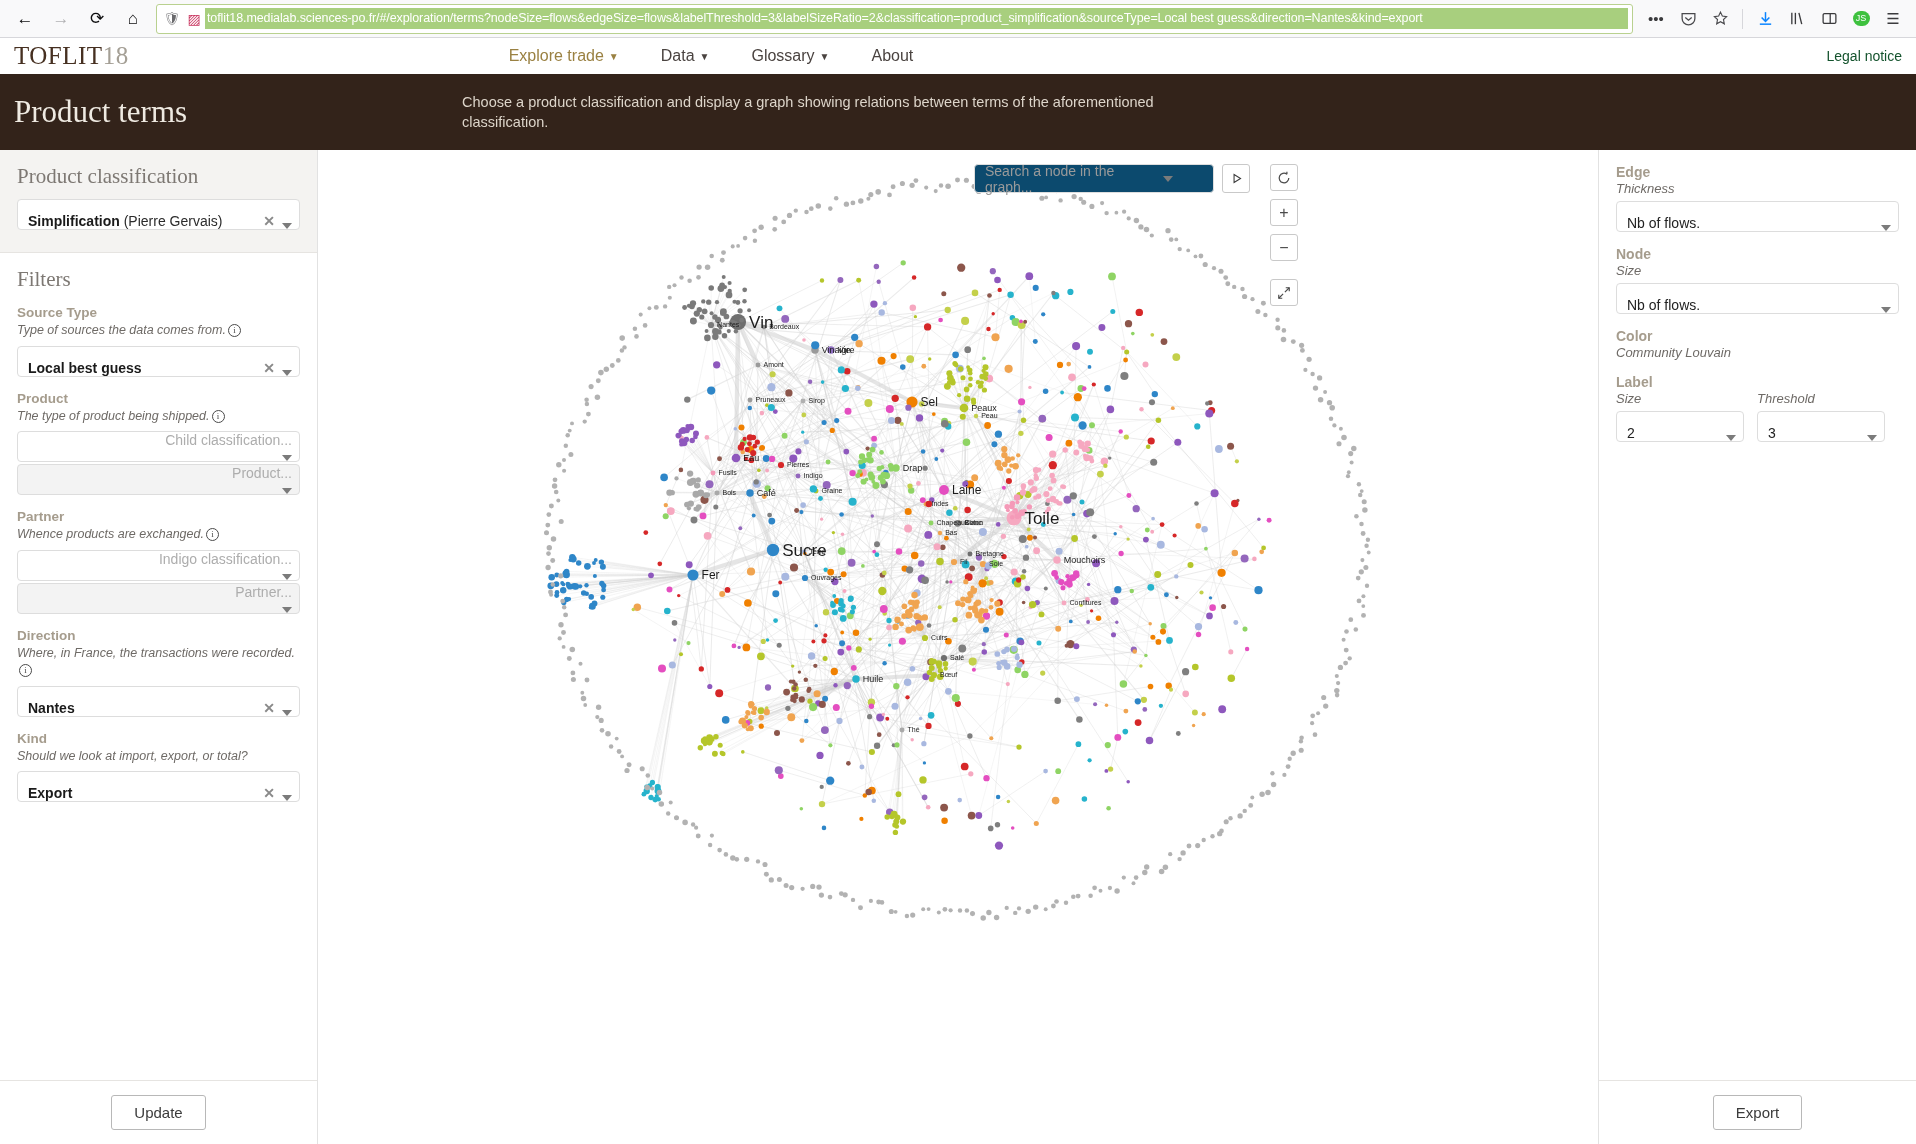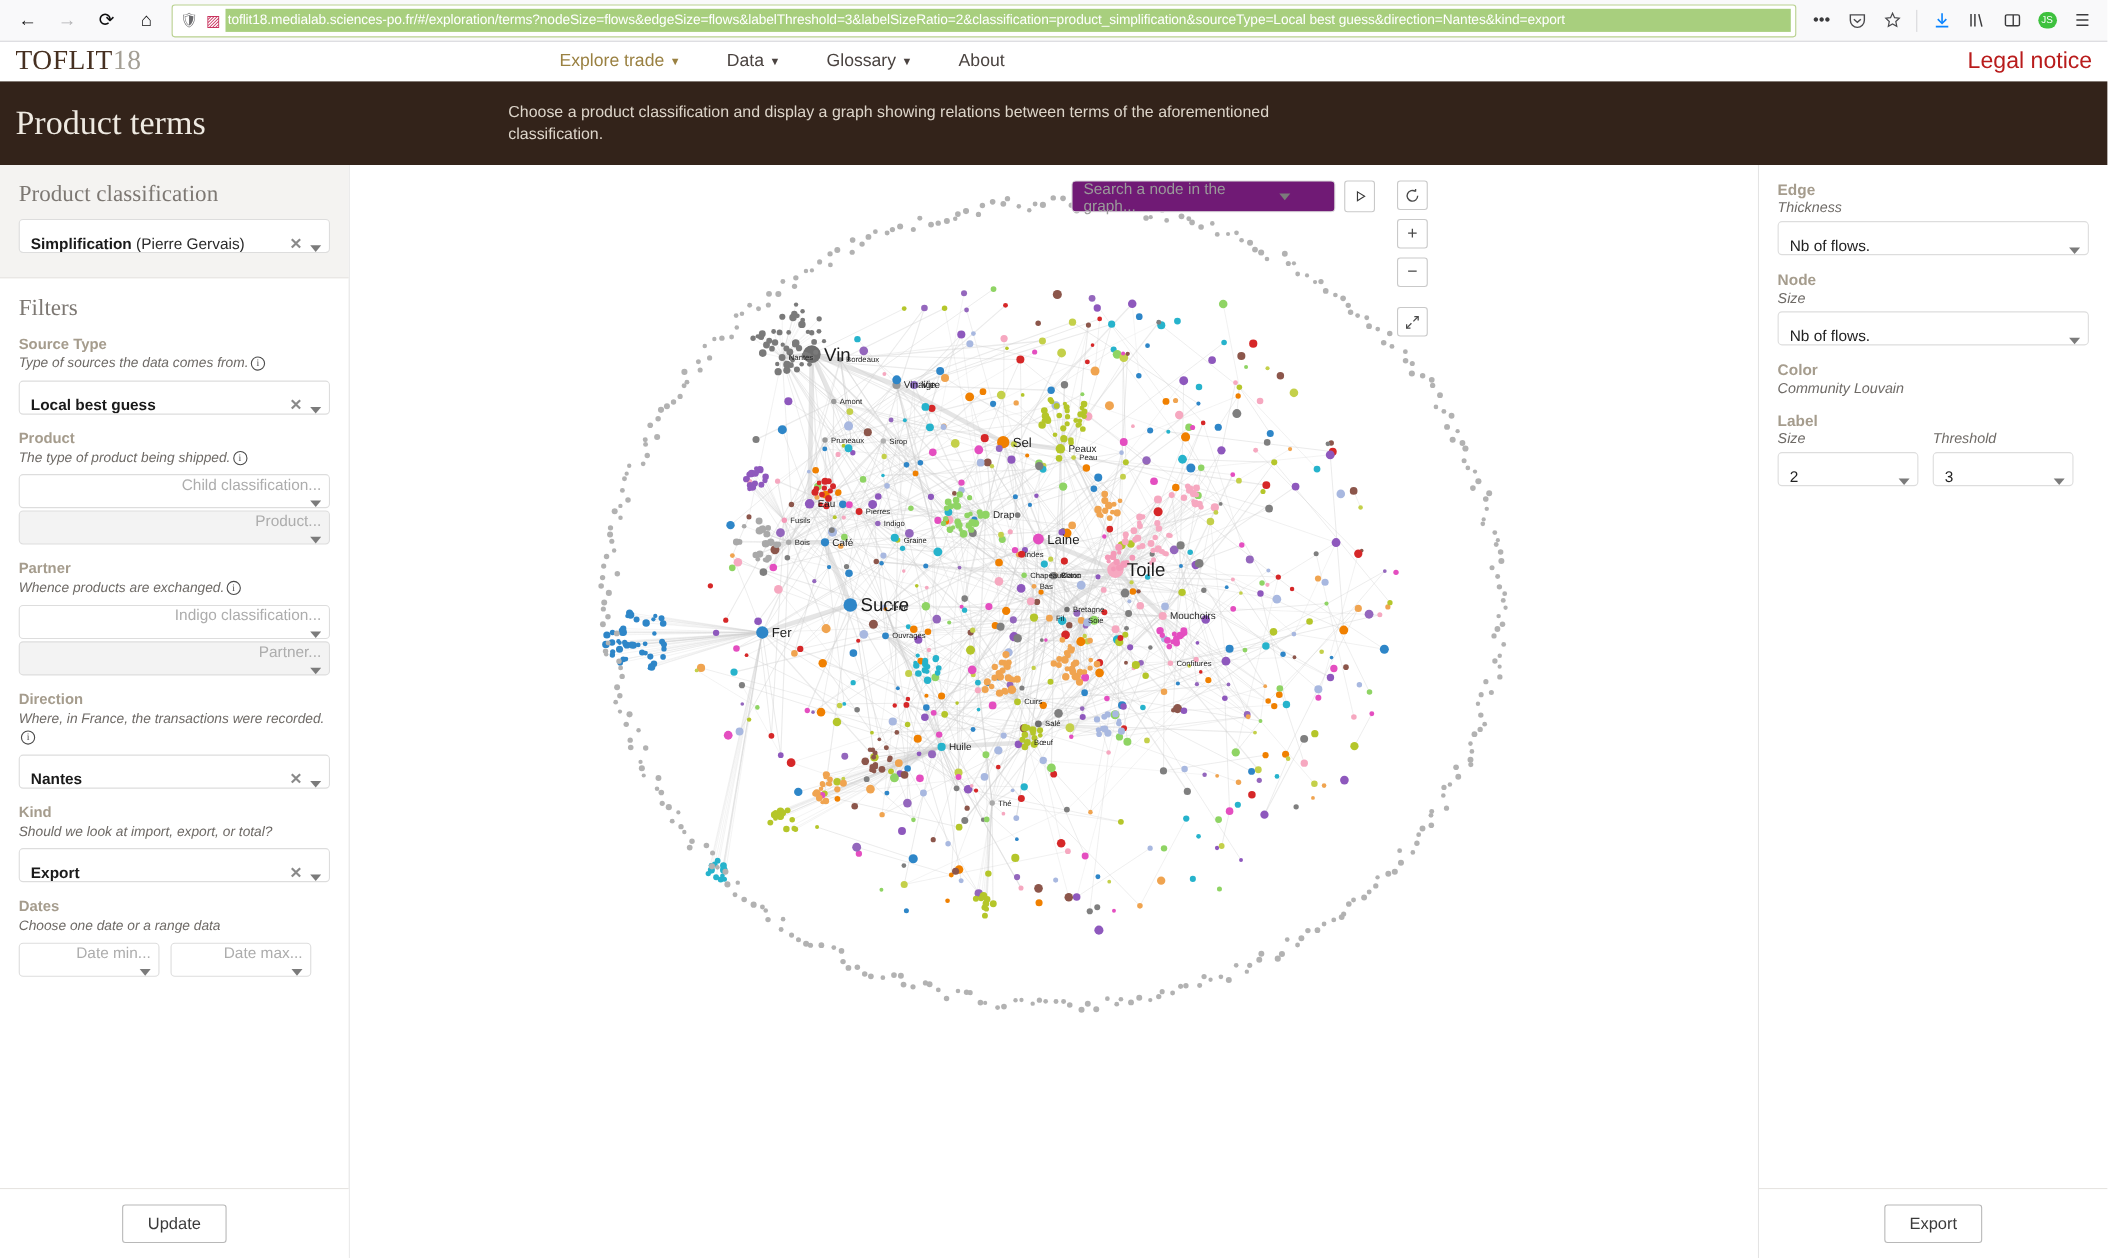--- a/index.html
+++ b/index.html
@@ -46,21 +46,21 @@
     height: 36px; display:flex; align-items:center;
     background:#fff; padding: 0 14px;
   }
   .logo { font-family: "Liberation Serif", serif; font-size: 25px; letter-spacing: .5px; }
   .logo .a { color:#463021; }
   .logo .b { color:#a49f95; }
   #main-nav { display:flex; gap: 42px; margin-left: 380px; align-items:center; }
   .nav-item { font-size: 16px; color:#4a4340; display:flex; align-items:center; gap:5px; cursor:pointer; }
   .nav-item.active { color:#9a8142; }
   .caret { font-size: 10px; }
-  #legal-notice { margin-left:auto; font-size: 21px; color:#b91c1c; cursor:pointer; }
+  #legal-notice { margin-left:auto; font-size: 14px; color:#14532d; cursor:pointer; }
 
   
   #title-band {
     height: 76px; background:#33231a; color:#e7e0d7;
     display:flex; align-items:center; padding: 0 14px;
   }
   #page-title { font-family:"Liberation Serif", serif; font-size: 31px; color:#efeae2; font-weight: normal; }
   #page-subtitle {
     margin-left: 275px; font-size: 14.5px; line-height: 1.38;
     color:#ddd5ca; max-width: 740px;
@@ -113,21 +113,21 @@
   }
 
   
   #graph-area { flex:1; position:relative; background:#fff; overflow:hidden; }
   #graph-canvas { position:absolute; inset:0; }
   #search-wrap {
     position:absolute; top: 14px; right: 348px; display:flex; align-items:center; gap: 8px; z-index: 5;
   }
   #search-input {
     width: 240px; height: 29px; border:1px solid #dedede; border-radius:4px;
-    background:#701a75; font-size:14px; color:#9a9a9a; padding: 0 40px 0 10px;
+    background:#0c4a6e; font-size:14px; color:#9a9a9a; padding: 0 40px 0 10px;
     font-family:"Liberation Sans", sans-serif; display:flex; align-items:center;
     position:relative;
   }
   #search-input .ph { flex:1; }
   .play-btn {
     width: 28px; height: 29px; border:1px solid #c9c9c9; border-radius:3px; background:#fff;
     display:flex; align-items:center; justify-content:center; cursor:pointer;
   }
   #graph-controls {
     position:absolute; top: 14px; right: 300px; display:flex; flex-direction:column; gap: 8px; z-index:5;
@@ -298,34 +298,20 @@
       <div class="field-group">
         <div class="field-label">Kind</div>
         <div class="field-help">Should we look at import, export, or total?</div>
         <div class="select filled">
           <span class="val">Export</span>
           <span class="sel-x">✕</span>
           <span class="sel-arrow"></span>
         </div>
       </div>
 
-      <div class="field-group">
-        <div class="field-label">Dates</div>
-        <div class="field-help">Choose one date or a range data</div>
-        <div class="dates-row">
-          <div class="select placeholder">
-            <span class="val">Date min...</span>
-            <span class="sel-arrow"></span>
-          </div>
-          <div class="select placeholder">
-            <span class="val">Date max...</span>
-            <span class="sel-arrow"></span>
-          </div>
-        </div>
-      </div>
     </div>
 
     <div id="update-bar">
       <span class="btn-outline">Update</span>
     </div>
   </aside>
 
   <main id="graph-area">
     <svg id="graph-canvas" viewBox="0 0 1280 800" preserveAspectRatio="xMidYMid meet">
         <g stroke="#cfcfcf" fill="none" stroke-linecap="round">

